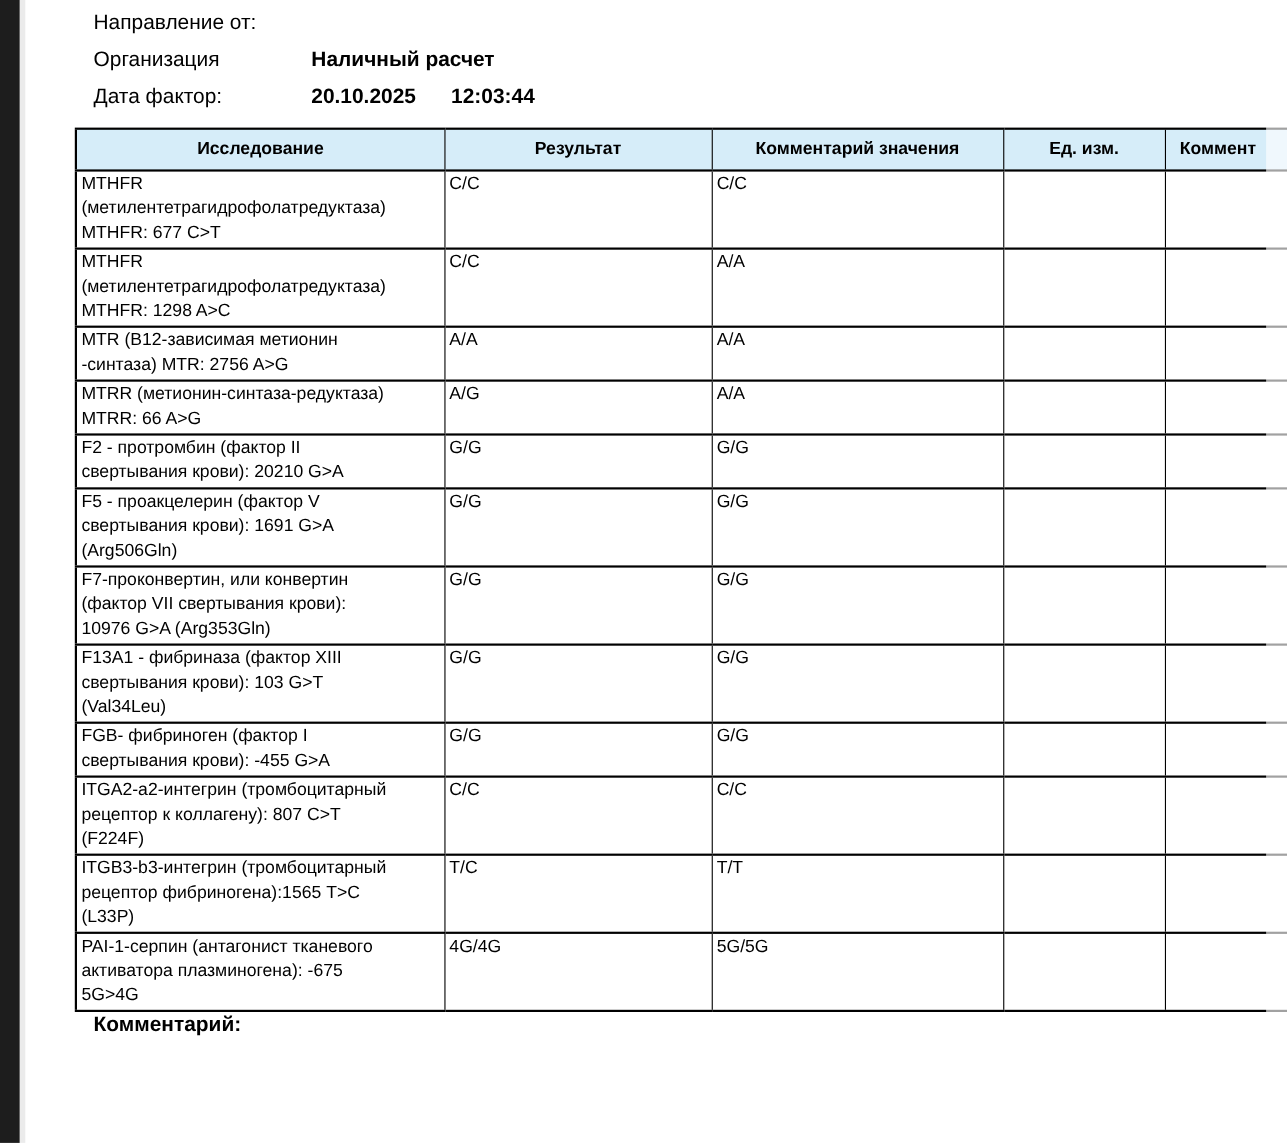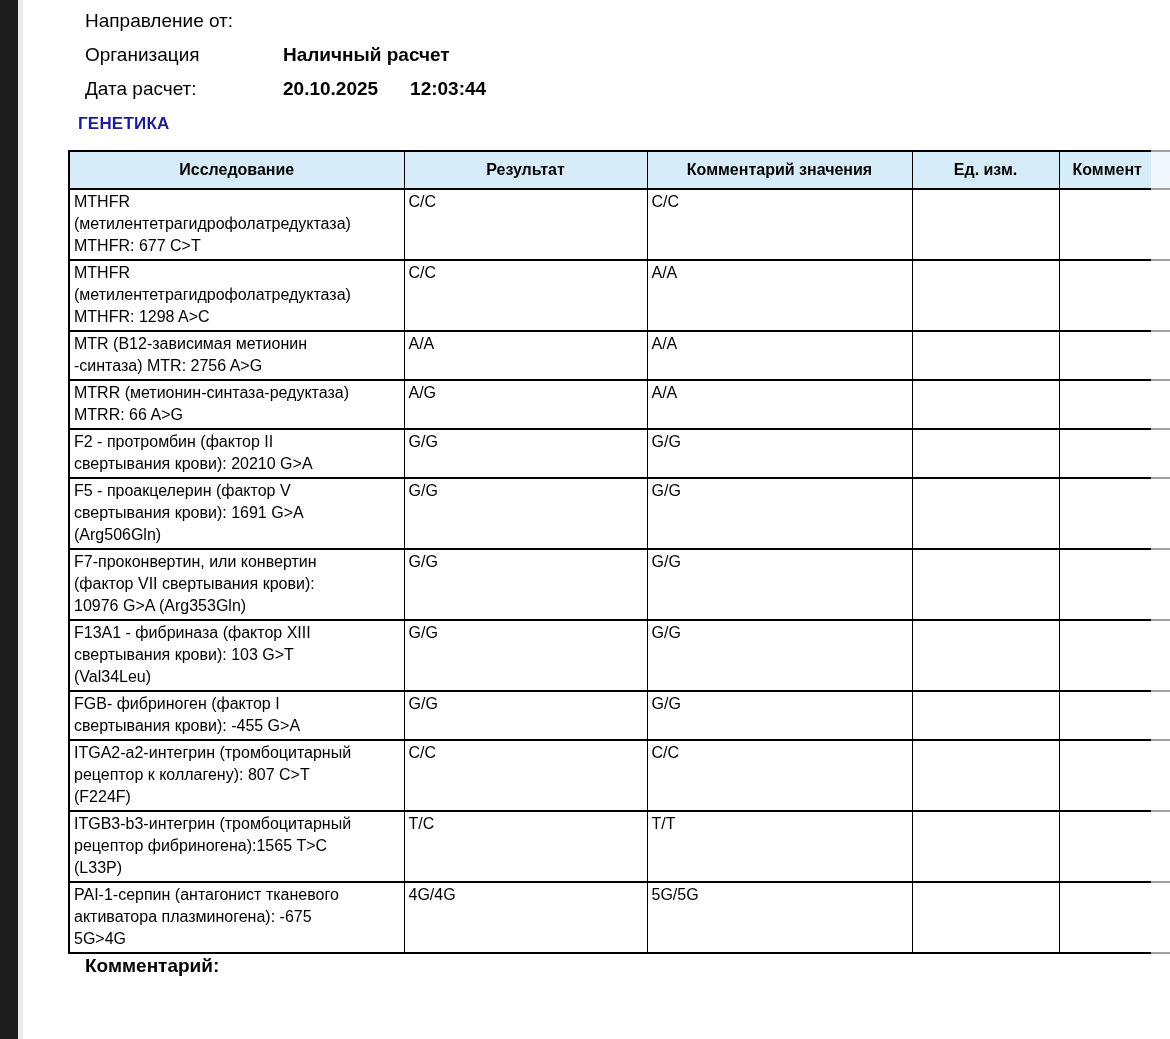--- a/index.html
+++ b/index.html
@@ -97,26 +97,25 @@
   <div class="info-block">
     <div class="info-row">
       <span class="info-label">Направление от:</span>
       <span class="info-value"></span>
     </div>
     <div class="info-row">
       <span class="info-label">Организация</span>
       <span class="info-value">Наличный расчет</span>
     </div>
     <div class="info-row">
-      <span class="info-label">Дата расчет:</span>
+      <span class="info-label">Дата фактор:</span>
       <span class="info-value"><span>20.10.2025</span><span class="time">12:03:44</span></span>
     </div>
   </div>
 
-  <div class="section-title">ГЕНЕТИКА</div>
 
   <table class="results">
     <colgroup>
       <col style="width:335px">
       <col style="width:243px">
       <col style="width:265px">
       <col style="width:147px">
       <col style="width:150px">
     </colgroup>
     <thead>

